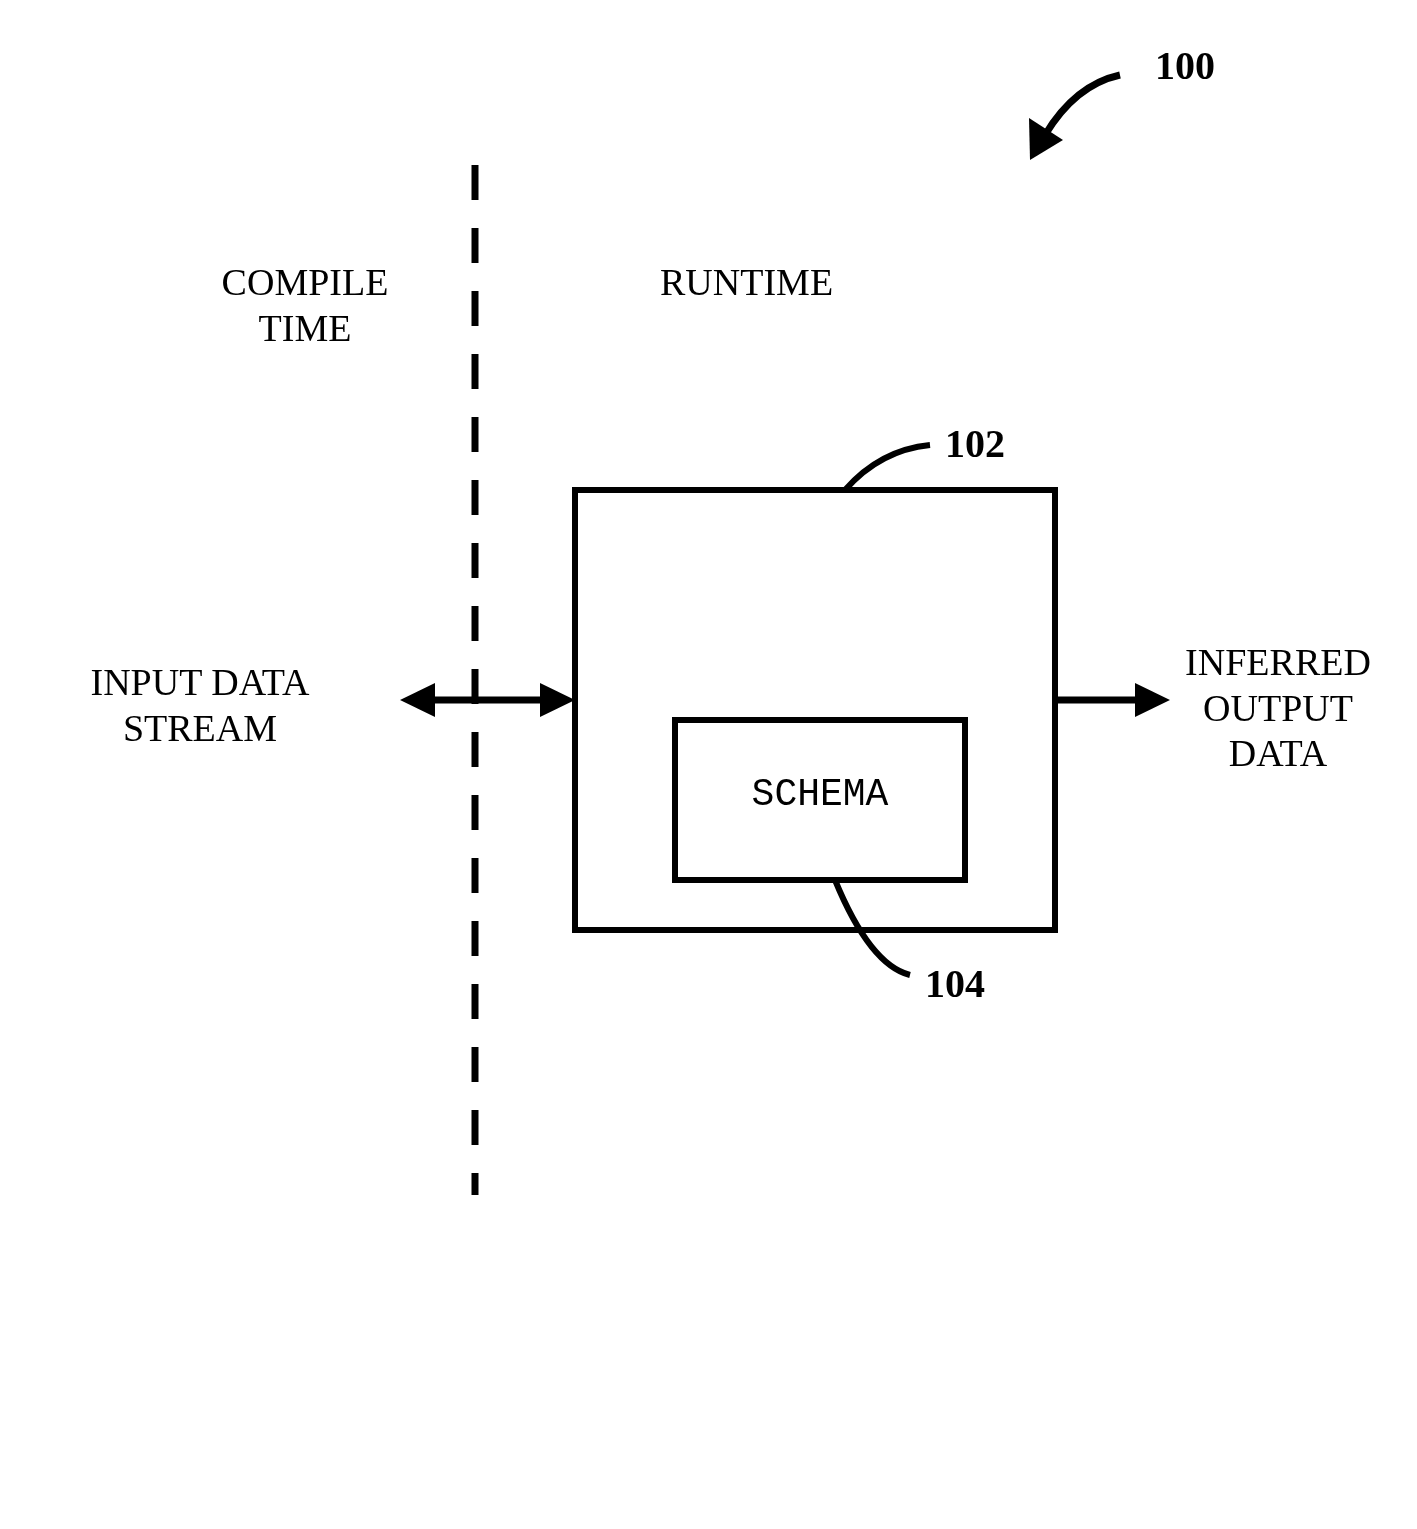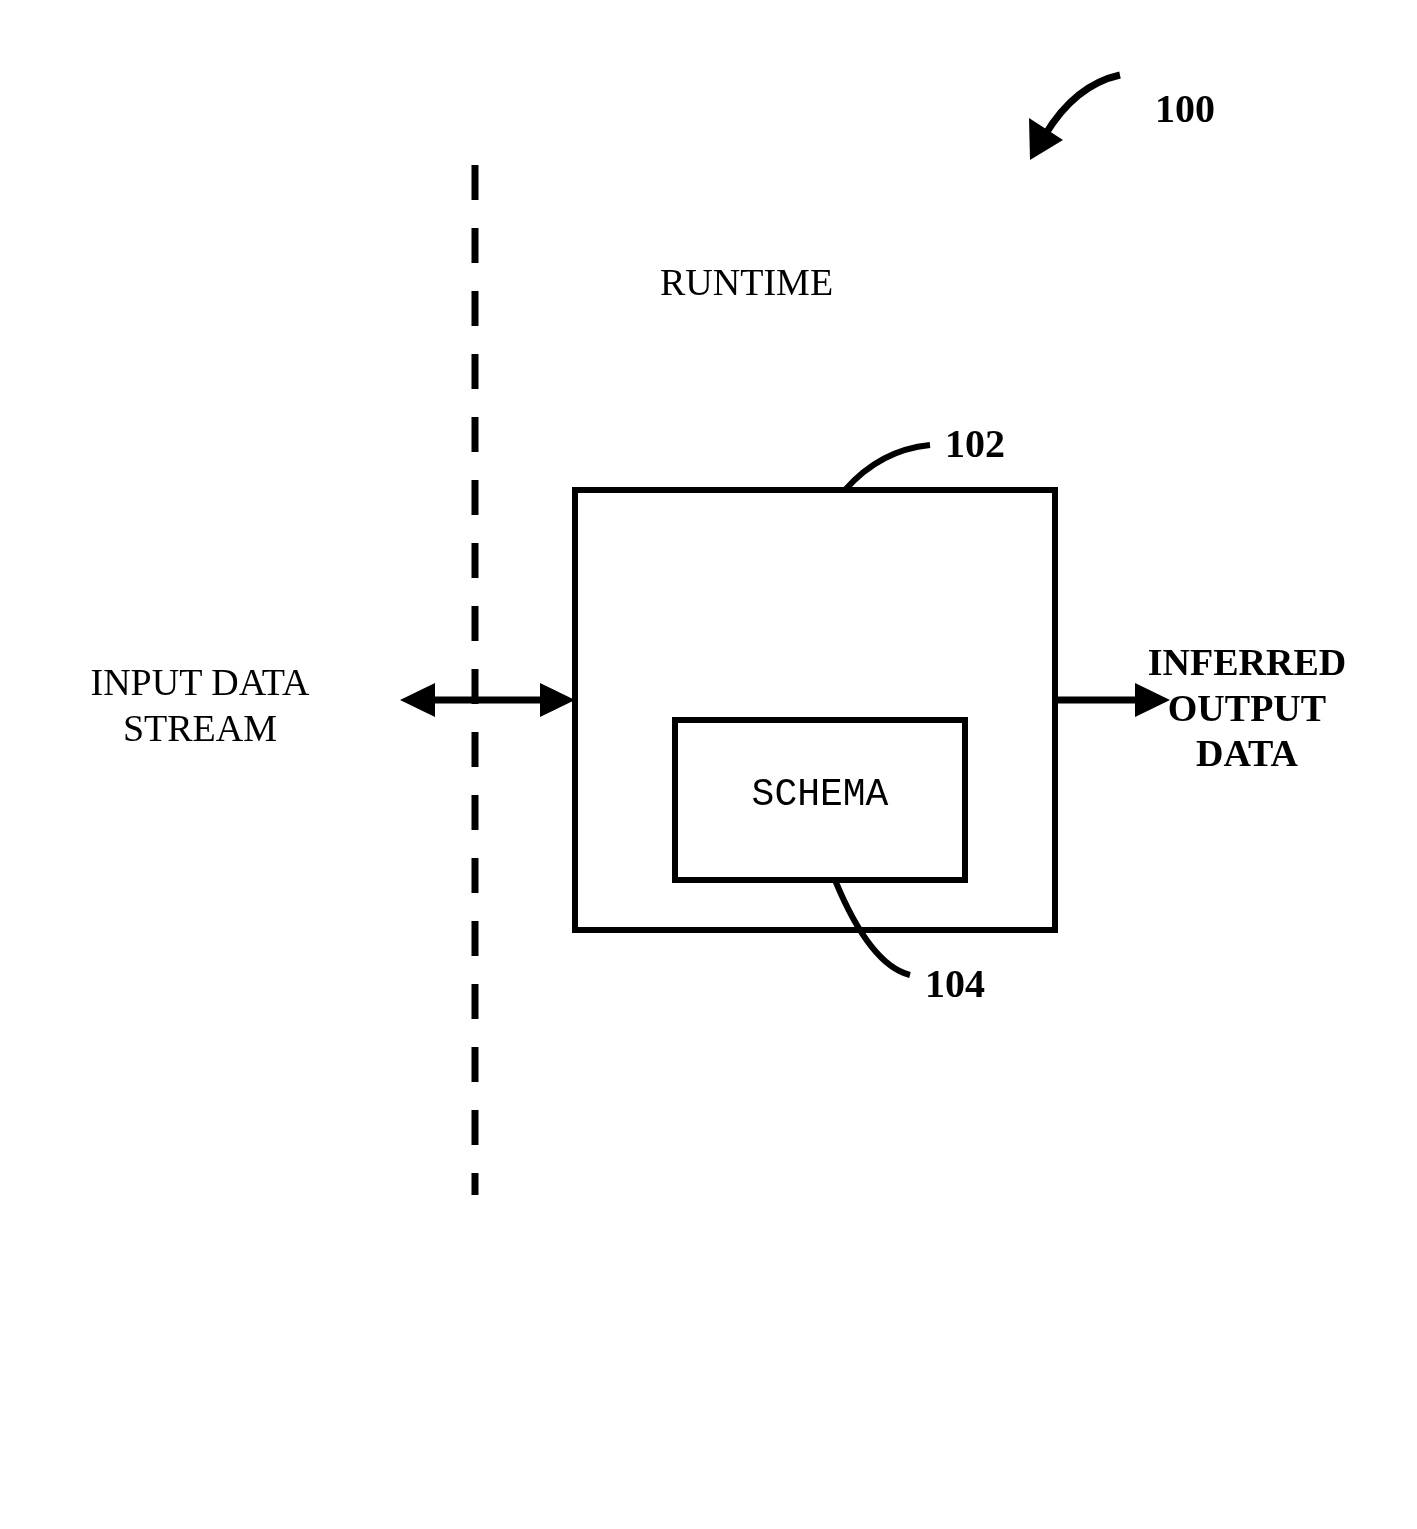--- a/index.html
+++ b/index.html
@@ -68,31 +68,33 @@
 
     <g>
       <path d="M 930 445 Q 880 450 845 490" fill="none" stroke="#000" stroke-width="6"></path>
     </g>
 
     <g>
       <path d="M 910 975 Q 870 965 835 880" fill="none" stroke="#000" stroke-width="6"></path>
     </g>
   </svg>
 
+  <div class="label" style="left:180px; top:260px; width:250px;">COMPILE
+TIME</div>
 
   <div class="label" style="left:660px; top:260px;font-family:Liberation Serif, serif;">RUNTIME</div>
 
   <div class="label" style="left:50px; top:660px; width:300px;">INPUT DATA
 STREAM</div>
 
 
   <div class="label" style="left:700px; top:772px; width:240px;font-family:Liberation Mono, monospace;">SCHEMA</div>
 
-  <div class="label" style="left:1122px; top:640px; width:250px;font-weight:bold;">INFERRED
+  <div class="label" style="left:1153px; top:640px; width:250px;">INFERRED
 OUTPUT
 DATA</div>
 
-  <div class="ref-label" style="left:1155px; top:42px;margin-top:43px;">100</div>
+  <div class="ref-label" style="left:1155px; top:42px;">100</div>
   <div class="ref-label" style="left:945px; top:420px;">102</div>
   <div class="ref-label" style="left:925px; top:960px;">104</div>
 
 
 </div>
 
 </body></html>

